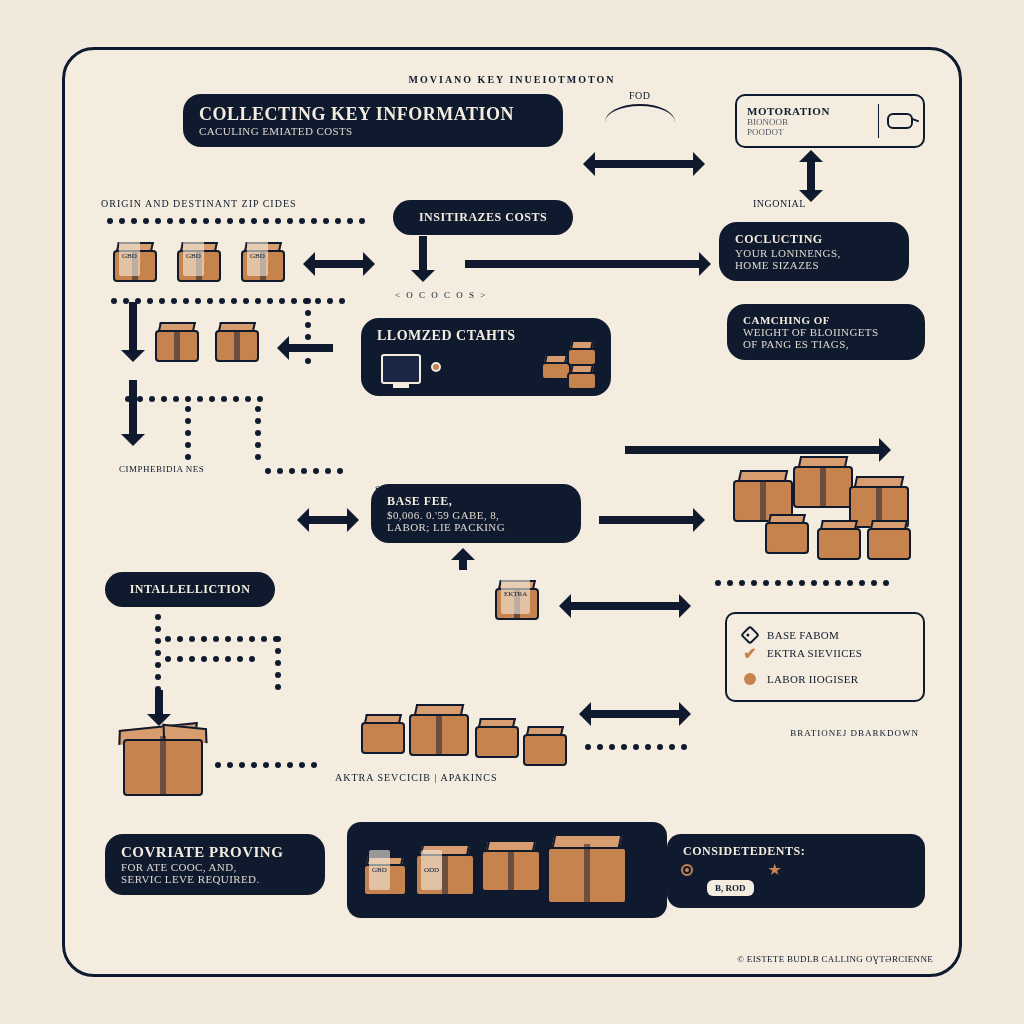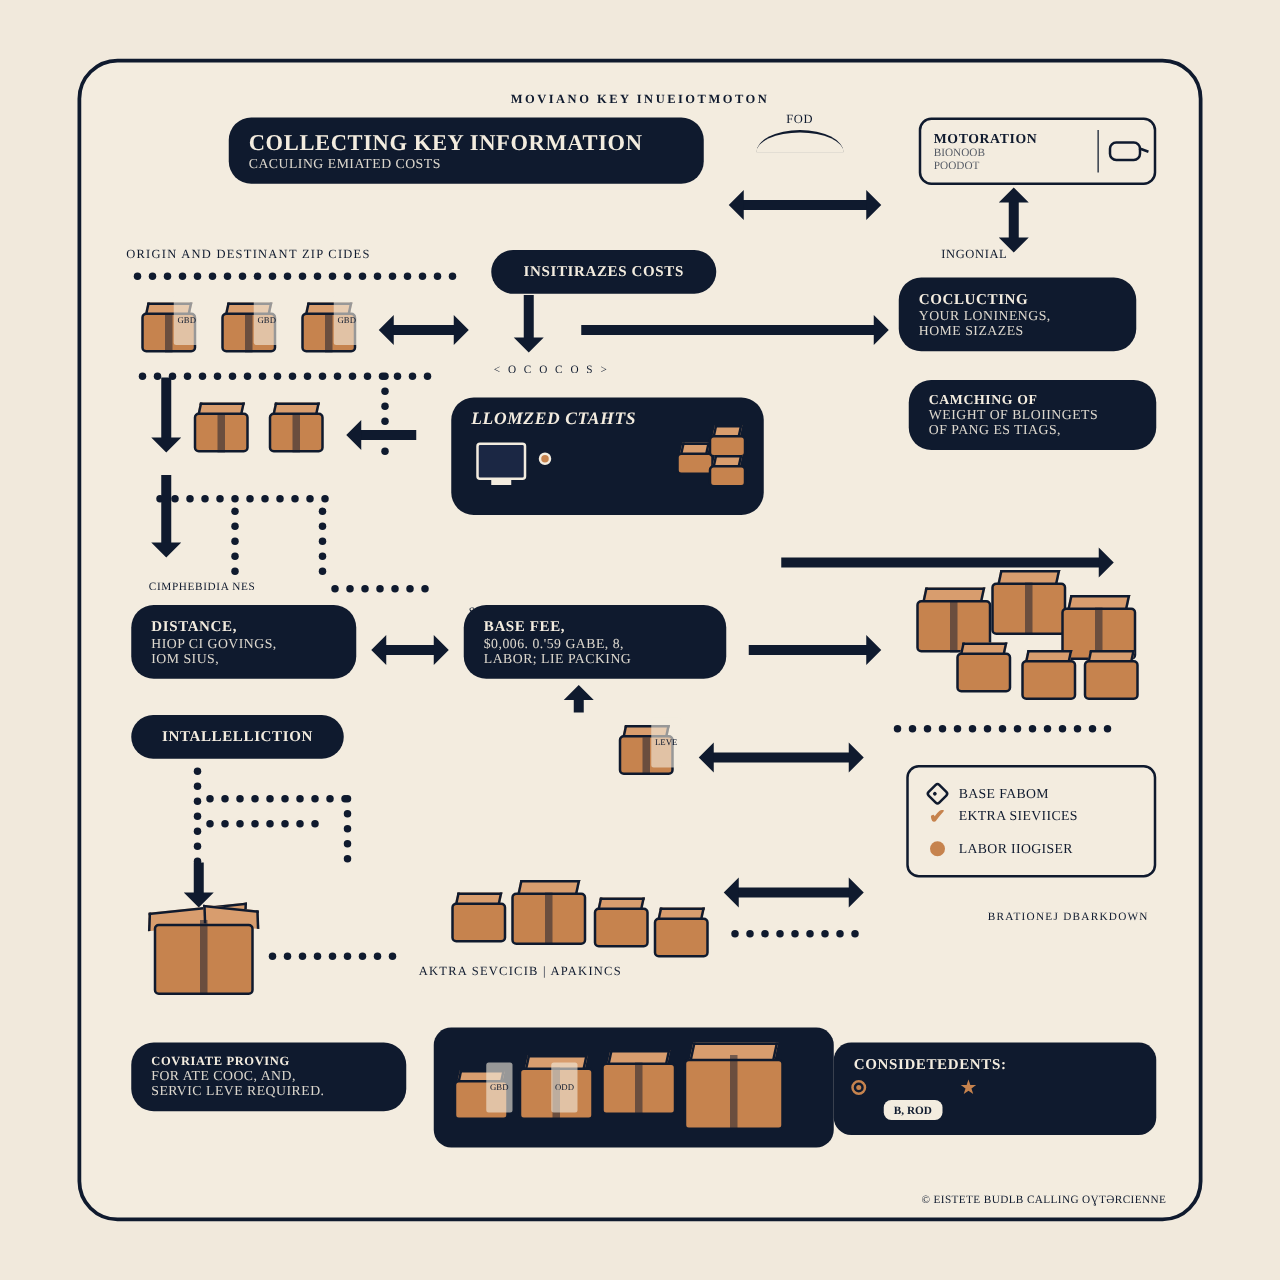--- a/index.html
+++ b/index.html
@@ -78,21 +78,21 @@
     border-radius: 4px;
   }
   .carton .tape {
     position: absolute; top: 10px; left: 50%; width: 6px; bottom: 0;
     background: rgba(15,26,46,0.5);
     transform: translateX(-50%);
   }
   .carton .tag {
     position: absolute; bottom: 6px; left: 6px;
     font-size: 7px; color: #0f1a2e; background: rgba(243,236,223,0.6);
-    padding: 16px 3px; border-radius: 2px; margin-left: 20px;
+    padding: 16px 3px; border-radius: 2px;
   }
   .carton.sm { width: 44px; height: 40px; }
   .carton.sm .top { height: 9px; left: 4px; right: 4px; }
   .carton.sm .front { top: 8px; }
   .carton.lg { width: 80px; height: 70px; }
   .carton.lg .top { height: 15px; }
   .carton.lg .front { top: 13px; }
 
   
   .arrow {
@@ -294,21 +294,21 @@
     </div>
   <div class="carton sm" style="left:150px; top:272px;">
       <div class="top"></div>
       <div class="front"></div>
       <div class="tape"></div>
     </div>
 
   <div class="arrow v down" style="left:64px; top:252px; height:54px;"></div>
   <div class="arrow h left" style="left:218px; top:294px; width:50px;"></div>
 
-  <div class="pill" style="left:296px; top:268px; width:250px; height:94px;font-style:italic;">
+  <div class="pill" style="left:296px; top:268px; width:250px; height:78px;">
     <div class="pill-title" style="font-size:14px;">LLOMZED CTAHTS</div>
     <div class="monitor" style="left:20px; top:36px;"></div>
     <div style="position:absolute; left:70px; top:44px; width:10px; height:10px; background:#c6834e; border-radius:50%; border:2px solid #f3ecdf;"></div>
   </div>
   <div class="carton sm" style="left:476px; top:304px; width:30px; height:26px;">
       <div class="top"></div>
       <div class="front"></div>
     </div>
   <div class="carton sm" style="left:502px; top:290px; width:30px; height:26px;">
       <div class="top"></div>
@@ -363,25 +363,20 @@
   <div class="dotrow" style="left:200px; top:418px;">
       <span></span>
       <span></span>
       <span></span>
       <span></span>
       <span></span>
       <span></span>
       <span></span>
     </div>
 
-  <div class="pill" style="left:40px; top:434px; width:180px;">
-    <div class="pill-title" style="font-size:12px;">DISTANCE,</div>
-    <div class="pill-sub">HIOP CI GOVINGS,</div>
-    <div class="pill-sub">IOM SIUS,</div>
-  </div>
   <div class="arrow h both" style="left:238px; top:466px; width:50px;"></div>
 
   <div class="pill" style="left:306px; top:434px; width:210px;">
     <div class="pill-title" style="font-size:12px;">BASE FEE,</div>
     <div class="pill-sub">$0,006. 0.'59 GABE, 8,</div>
     <div class="pill-sub">LABOR;  LIE PACKING</div>
   </div>
   <div class="arrow h right" style="left:534px; top:466px; width:100px;"></div>
 
   <div class="carton" style="left:668px; top:420px;">
@@ -416,21 +411,21 @@
 
   <div class="pill" style="left:40px; top:522px; width:170px;">
     <div class="pill-title" style="font-size:12px; text-align:center;">INTALLELLICTION</div>
   </div>
   <div class="arrow v up" style="left:394px; top:504px; height:16px;"></div>
 
   <div class="carton sm" style="left:430px; top:530px;">
       <div class="top"></div>
       <div class="front"></div>
       <div class="tape"></div>
-      <div class="tag">LEVE</div>
+      <div class="tag">EKTRA</div>
     </div>
   <div class="arrow h both" style="left:500px; top:552px; width:120px;"></div>
 
   <div class="dotcol" style="left:90px; top:564px;">
       <span></span>
       <span></span>
       <span></span>
       <span></span>
       <span></span>
       <span></span>
@@ -549,21 +544,21 @@
     <div class="legend-line" style="position:relative;text-align:center;">
       <span class="legend-ico">
           <span class="dot-ico"></span>
         </span>
       <span>LABOR  IIOGISER</span>
     </div>
   </div>
   <div class="label-sm" style="right:40px; top:678px; font-size:9px; letter-spacing:1px;">BRATIONEJ DBARKDOWN</div>
 
   <div class="pill" style="left:40px; top:784px; width:220px;">
-    <div class="pill-title" style="font-size:10px;">COVRIATE PROVING</div>
+    <div class="pill-title" style="font-size:15px;">COVRIATE PROVING</div>
     <div class="pill-sub">FOR ATE COOC, AND,</div>
     <div class="pill-sub">SERVIC LEVE REQUIRED.</div>
   </div>
 
   <div class="pill" style="left:282px; top:772px; width:320px; height:96px; border-radius:14px;">
     <div class="carton sm" style="position:absolute; left:16px; top:34px;">
         <div class="top"></div>
         <div class="front"></div>
         <div class="tag">GBD</div>
       </div>

